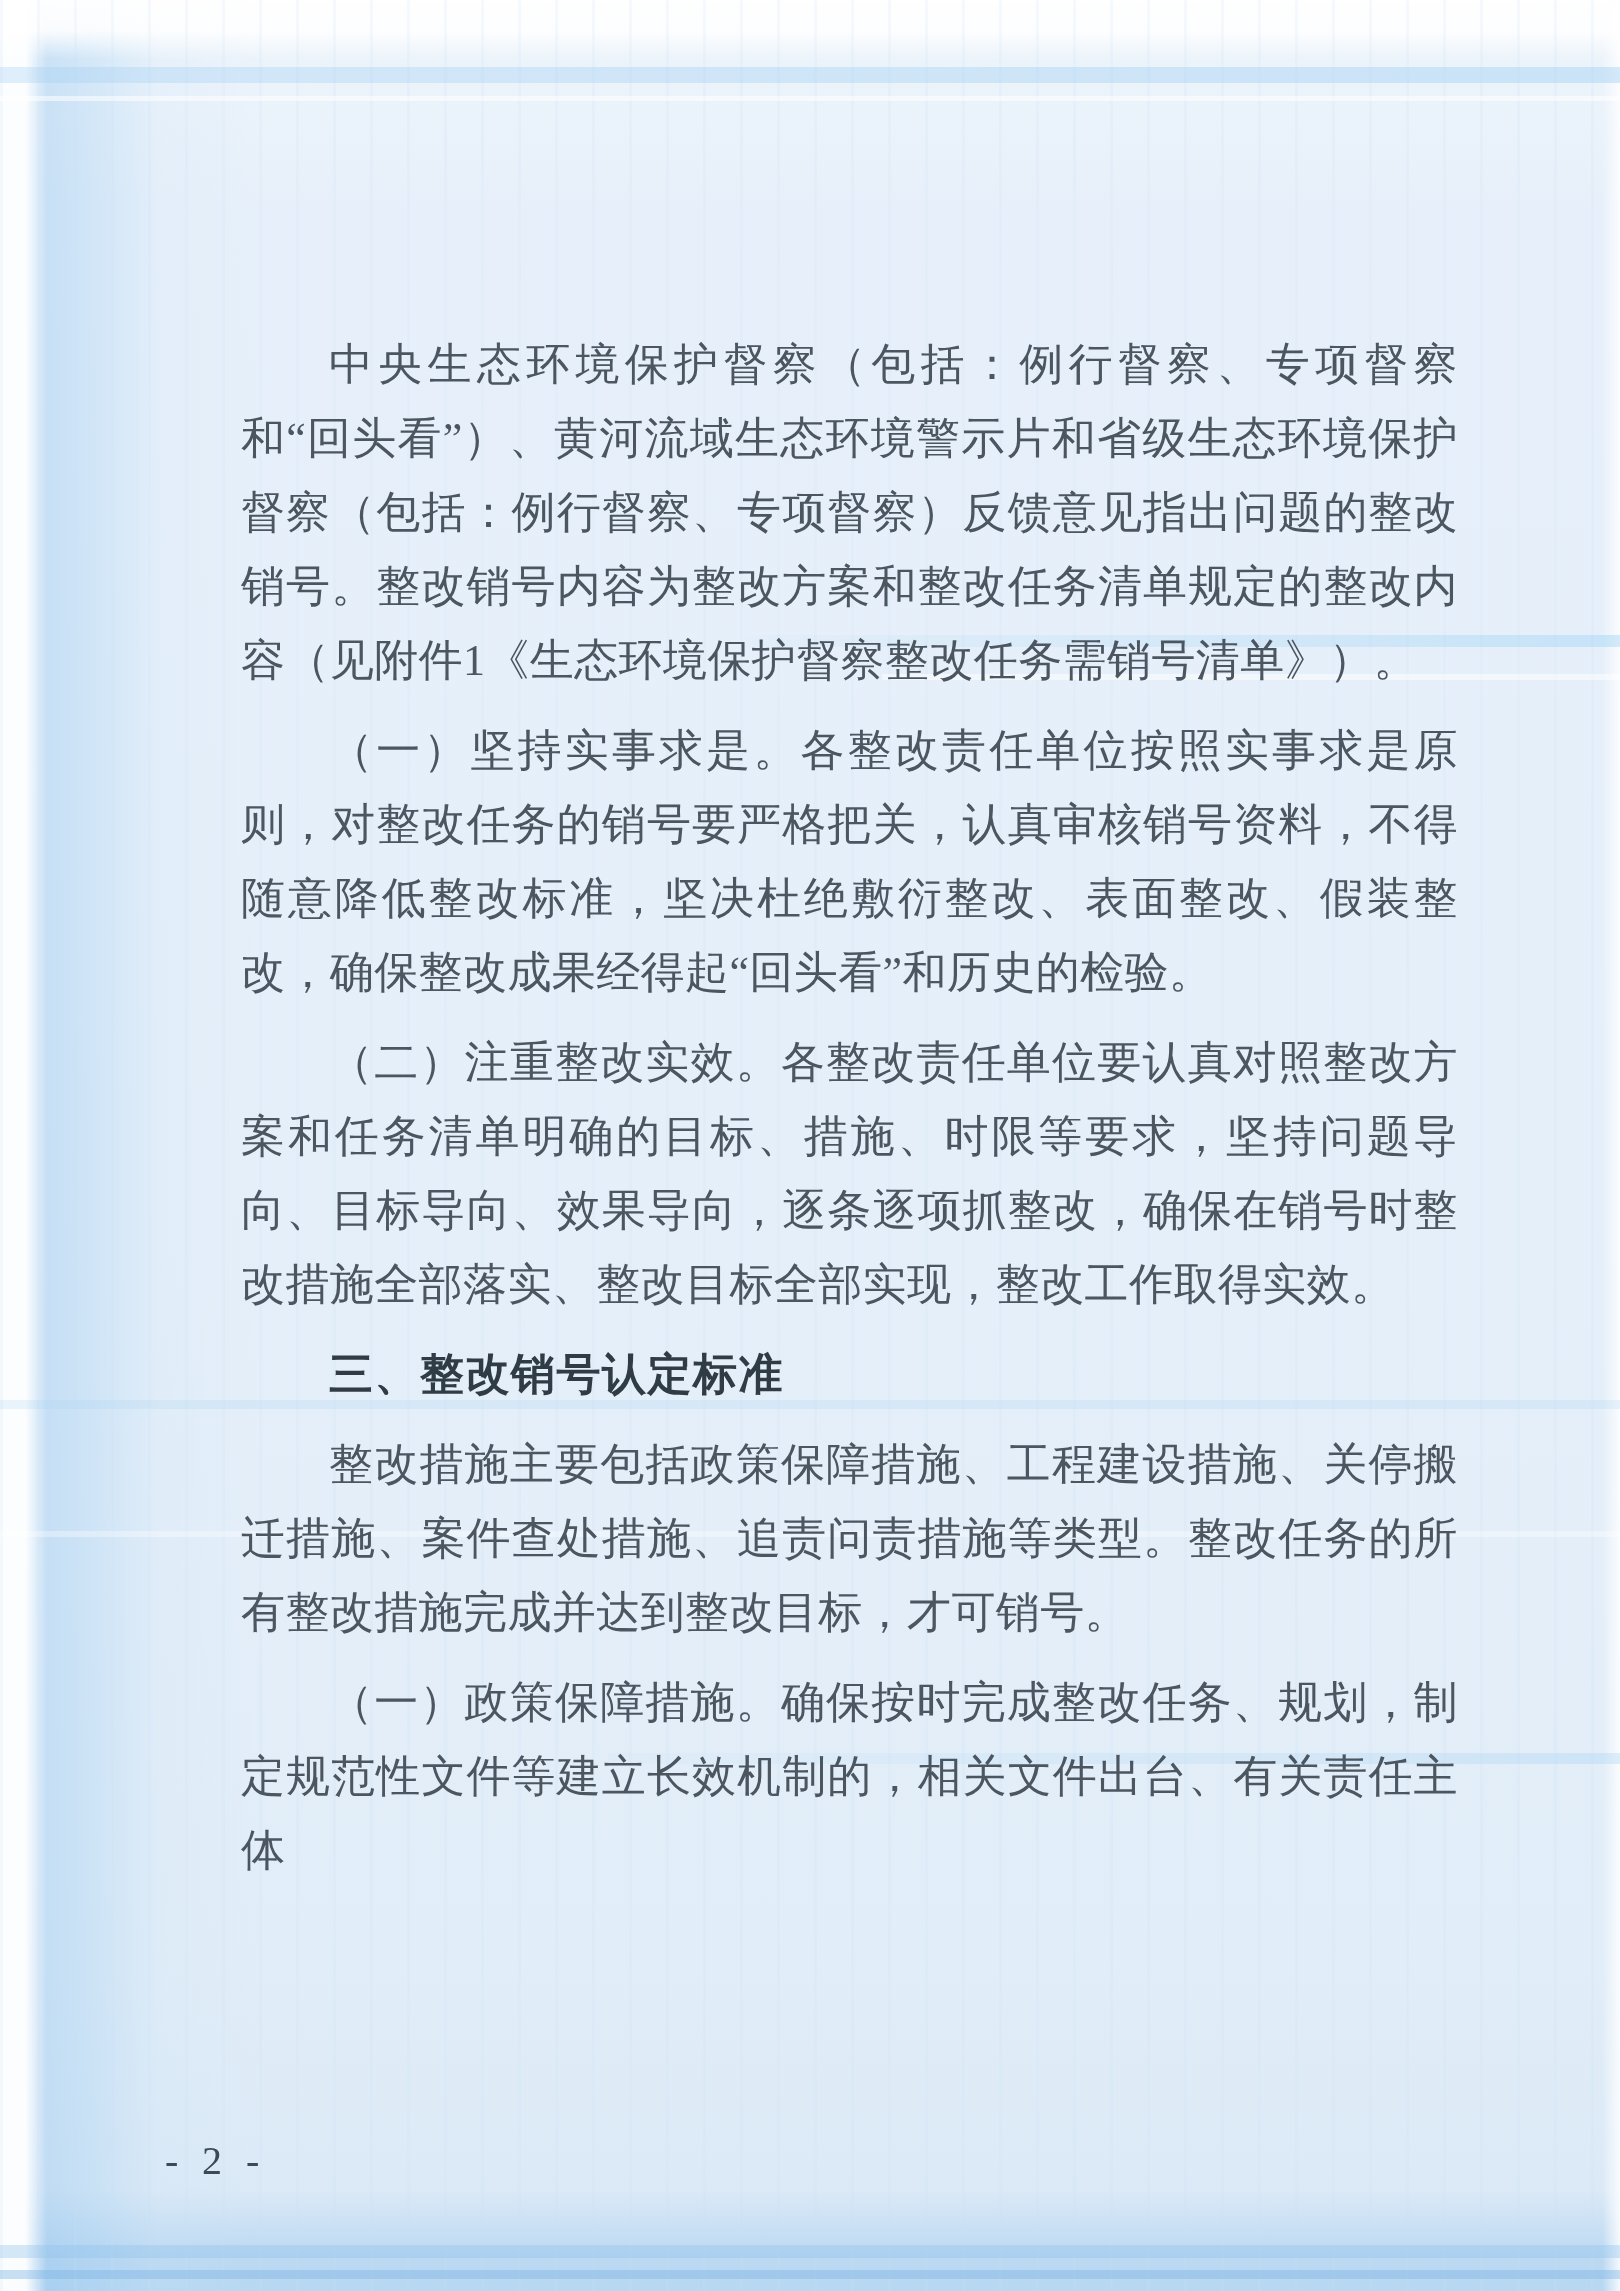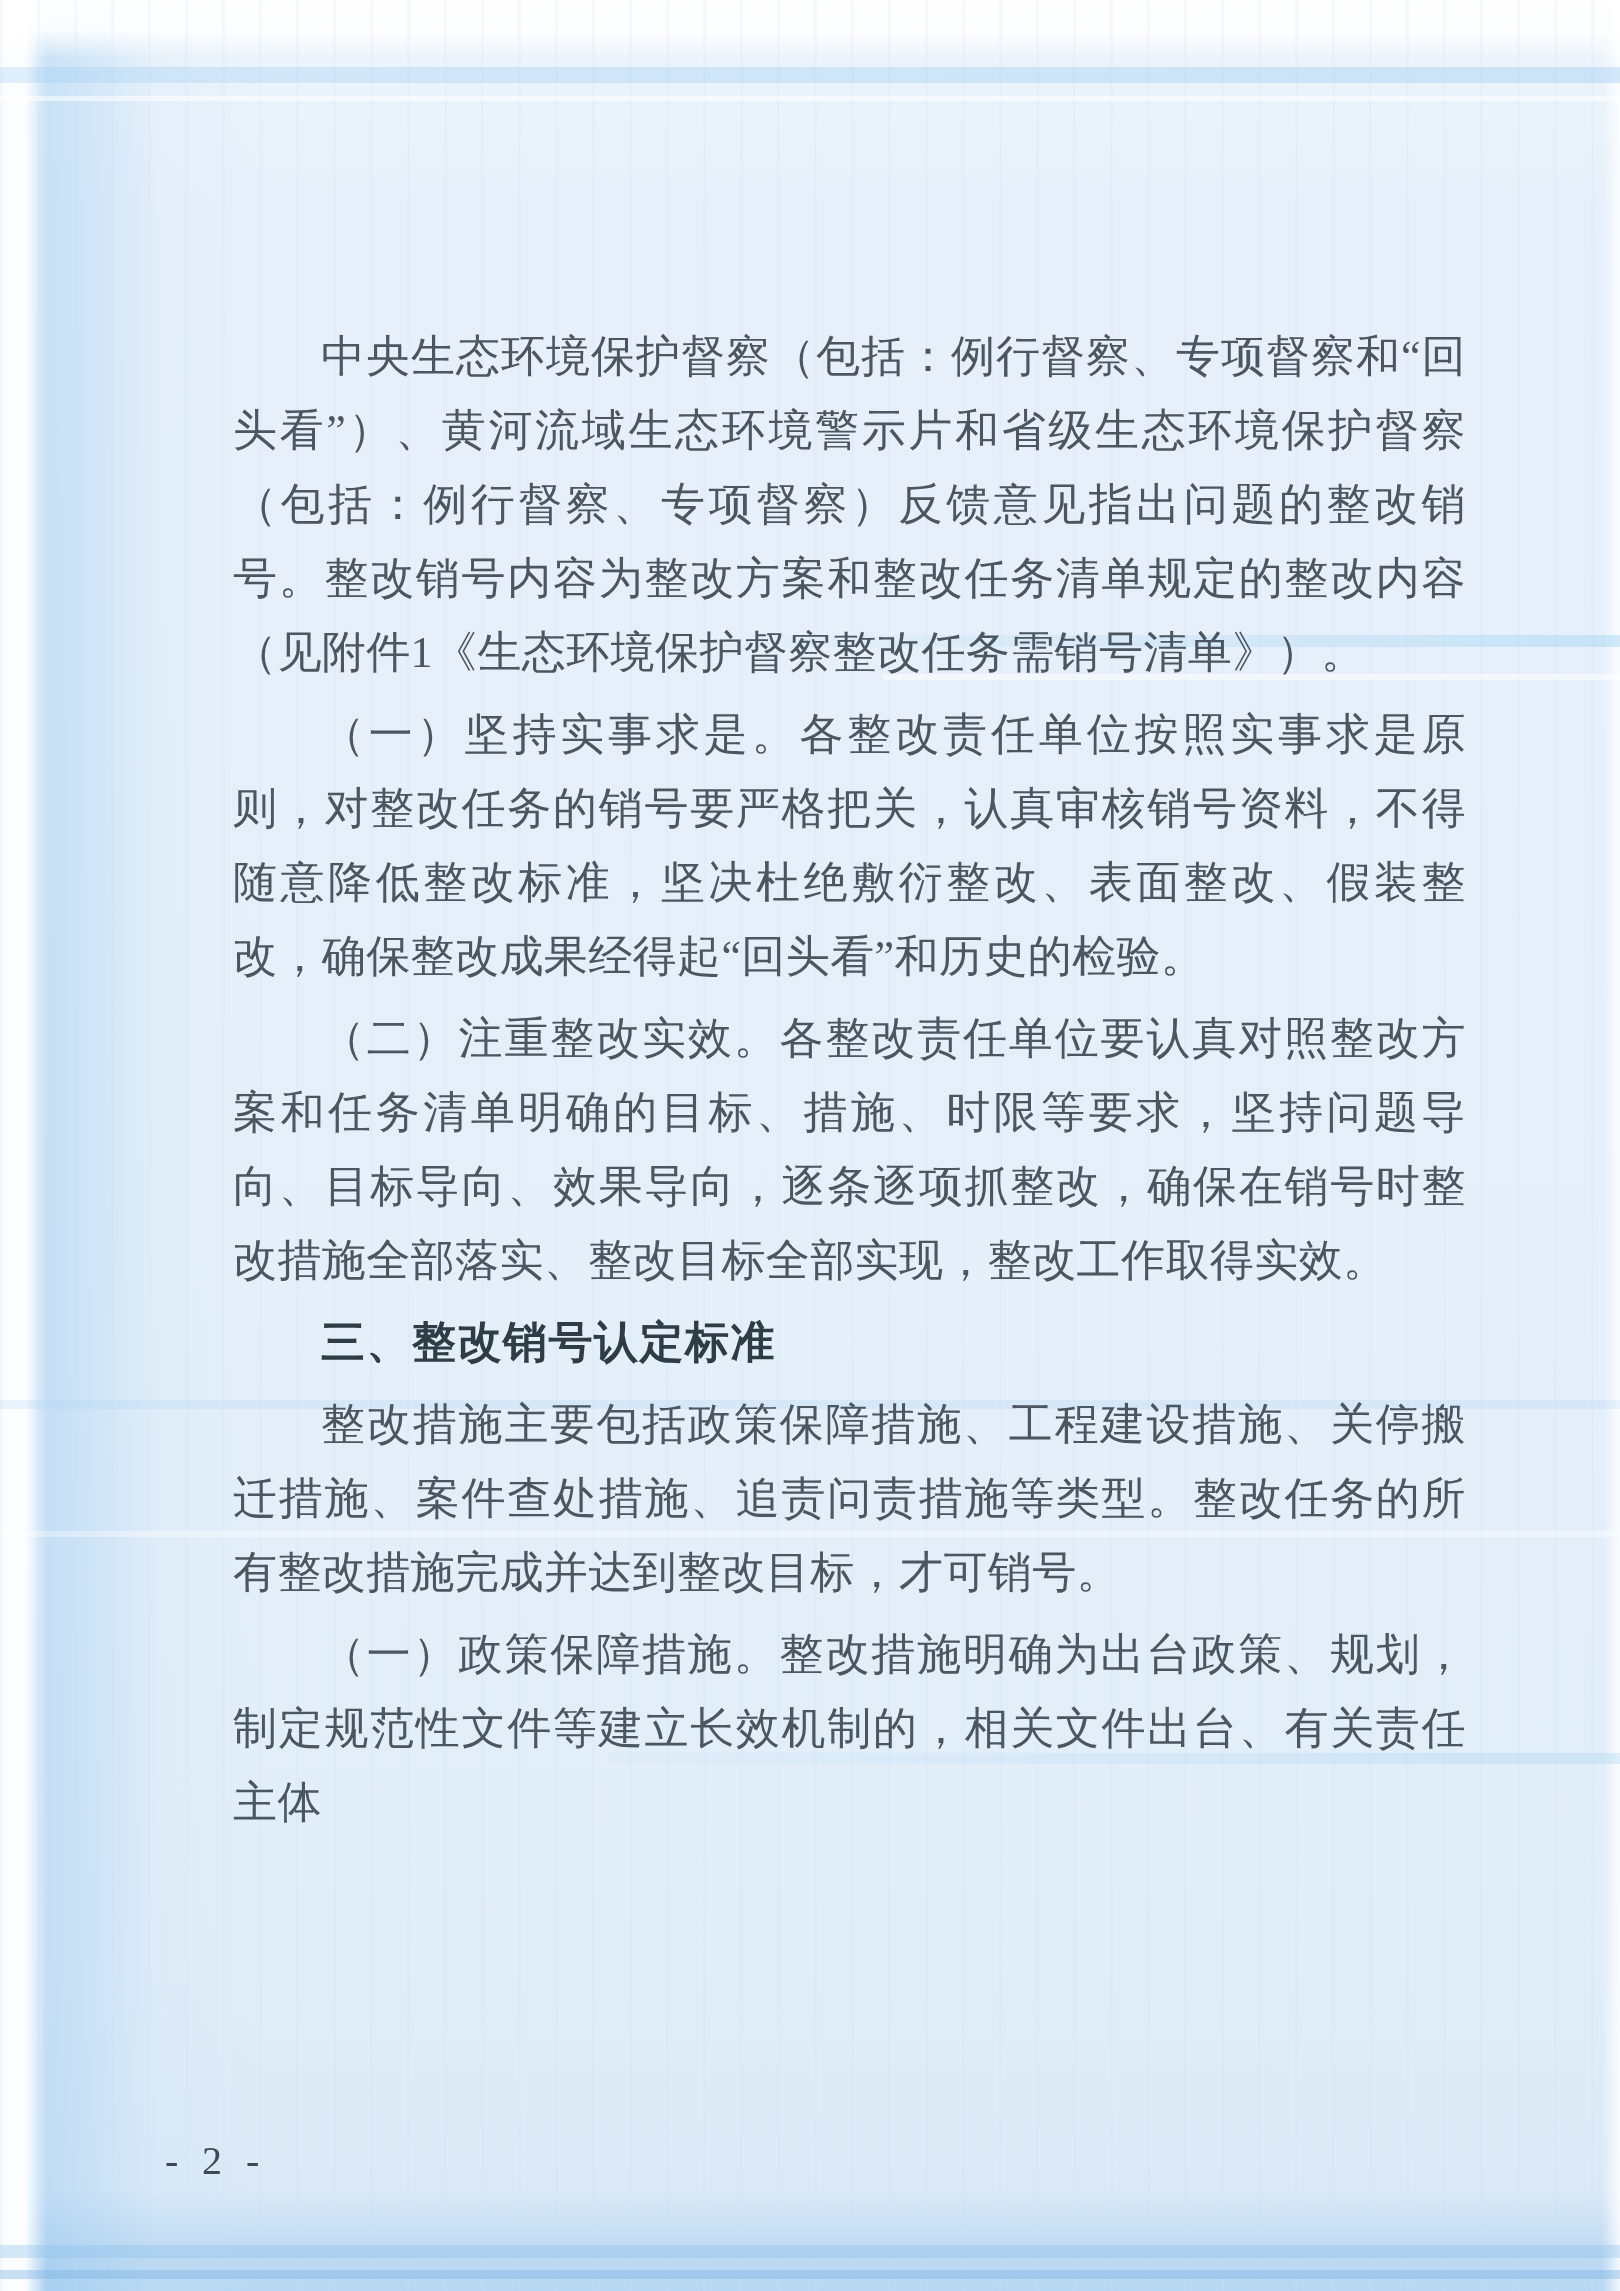--- a/index.html
+++ b/index.html
@@ -32,21 +32,21 @@
   .s7{top:1753px;height:10.8px;left:608px;background:linear-gradient(90deg,rgba(165,211,243,0.05),rgba(160,209,243,0.32));}
   .s8{top:2245px;height:12.7px;background:rgba(141,192,234,0.35);}
   .s9{top:2270px;height:8.8px;background:rgba(122,178,227,0.40);}
   .text-block{
     position:absolute;
     left:225px;top:312px;width:1249px;
     font-size:44px;line-height:74px;letter-spacing:0.4px;
     color:#4b5661;
     text-align:justify;
   }
-  .para{margin:8px;text-indent:2em;}
+  .para{margin:16px;text-indent:2em;}
   .para.heading{
     font-weight:bold;
     color:#2f3b45;
     letter-spacing:1.5px;
   }
   .page-number{
     position:absolute;
     left:165px;top:2137px;
     font-size:40px;line-height:47px;
     letter-spacing:6.9px;
@@ -67,18 +67,18 @@
   <div class="streak s7"></div>
   <div class="streak s8"></div>
   <div class="streak s9"></div>
 
   <div class="text-block">
       <div class="para body">中央生态环境保护督察（包括：例行督察、专项督察和“回头看”）、黄河流域生态环境警示片和省级生态环境保护督察（包括：例行督察、专项督察）反馈意见指出问题的整改销号。整改销号内容为整改方案和整改任务清单规定的整改内容（见附件1《生态环境保护督察整改任务需销号清单》）。</div>
       <div class="para body">（一）坚持实事求是。各整改责任单位按照实事求是原则，对整改任务的销号要严格把关，认真审核销号资料，不得随意降低整改标准，坚决杜绝敷衍整改、表面整改、假装整改，确保整改成果经得起“回头看”和历史的检验。</div>
       <div class="para body">（二）注重整改实效。各整改责任单位要认真对照整改方案和任务清单明确的目标、措施、时限等要求，坚持问题导向、目标导向、效果导向，逐条逐项抓整改，确保在销号时整改措施全部落实、整改目标全部实现，整改工作取得实效。</div>
       <div class="para heading">三、整改销号认定标准</div>
       <div class="para body">整改措施主要包括政策保障措施、工程建设措施、关停搬迁措施、案件查处措施、追责问责措施等类型。整改任务的所有整改措施完成并达到整改目标，才可销号。</div>
-      <div class="para body">（一）政策保障措施。整改措施明确为出台政策、规划，制定规范性文件等建立长效机制的，相关文件出台、有关责任主体</div>
+      <div class="para body">（一）政策保障措施。确保按时完成整改任务、规划，制定规范性文件等建立长效机制的，相关文件出台、有关责任主体</div>
     </div>
 
   <div class="page-number">- 2 -</div>
 </div>
 
 
 </body></html>

